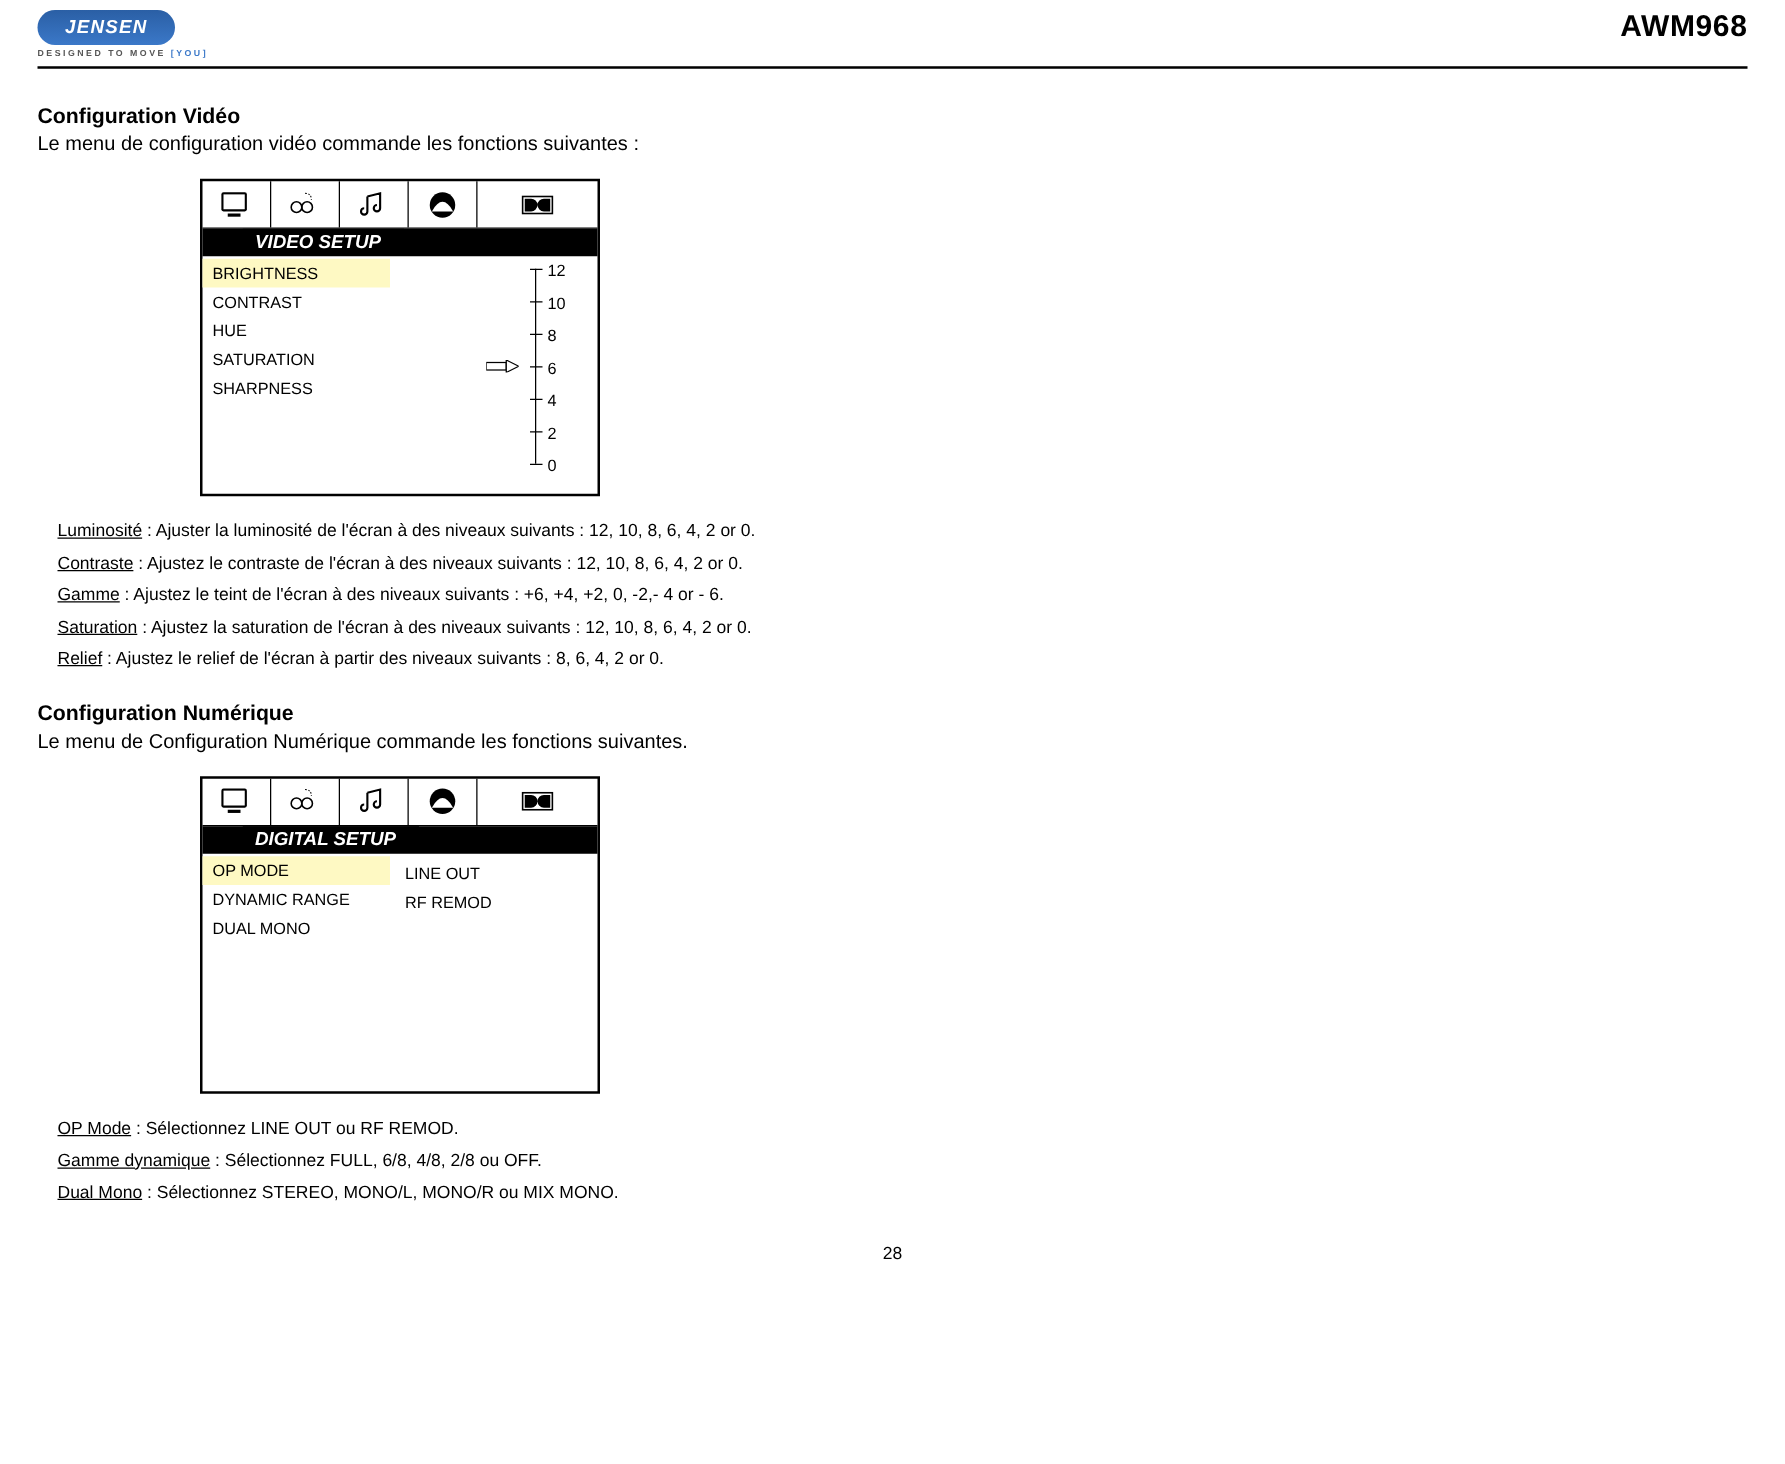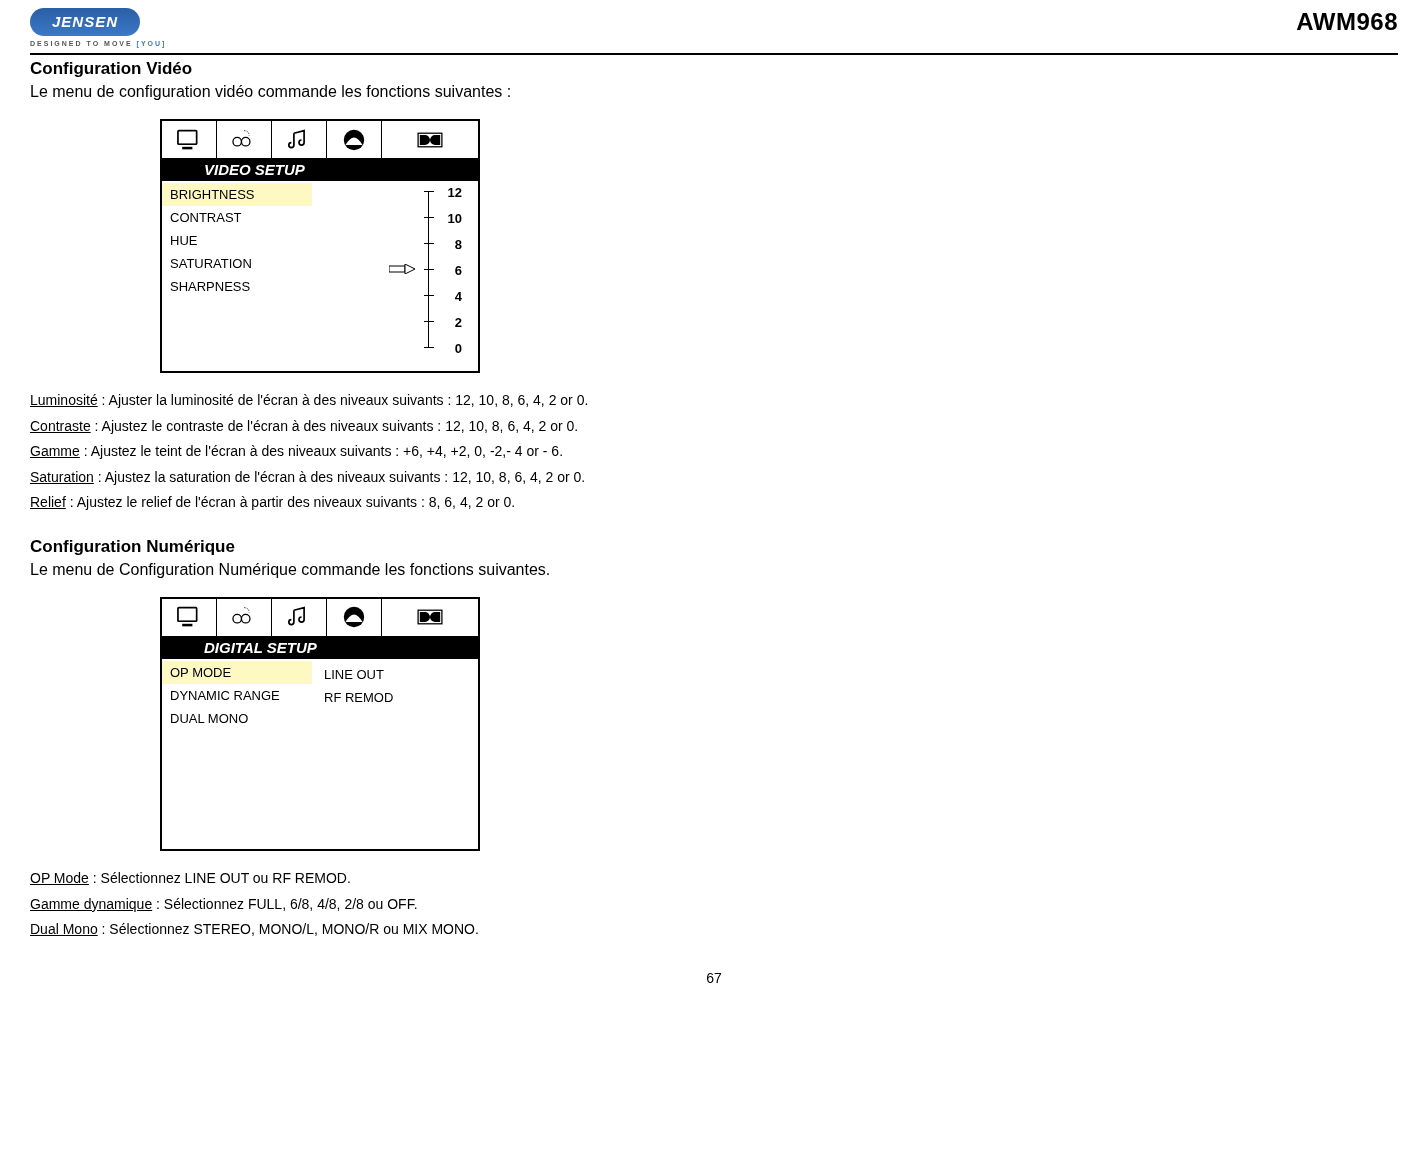--- a/index.html
+++ b/index.html
@@ -15,21 +15,21 @@
   .page {
     padding: 8px 30px 20px 30px;
     position: relative;
   }
   .header {
     display: flex;
     align-items: flex-start;
     justify-content: space-between;
     border-bottom: 2px solid #000;
     padding-bottom: 6px;
-    margin-bottom: 4px;
+    margin-bottom: 28px;
   }
   .logo-block { display: flex; flex-direction: column; }
   .logo-badge {
     width: 110px; height: 28px;
     background: linear-gradient(#2a5fa5,#3b78c8);
     border-radius: 14px;
     color: #fff; font-weight: bold; font-style: italic;
     text-align: center; font-size: 15px; line-height: 28px;
     letter-spacing: 1px;
     font-family: "Arial Black", Arial, sans-serif;
@@ -113,40 +113,38 @@
   }
   .scale {
     position: relative;
     height: 180px;
     width: 100%;
   }
   .scale-label {
     position: absolute;
     right: 8px;
     font-size: 13px;
-    text-align: right;
     width: 24px;
-    font-weight: bold;
   }
   .scale-tick {
     position: absolute;
     right: 36px;
     width: 10px;
     height: 1px;
     background: #000;
   }
   .scale-bar-top { position:absolute; right:36px; top:6px; width:10px; height:1px; background:#000; }
   .scale-bar-bot { position:absolute; right:36px; width:10px; height:1px; background:#000; }
   .scale-vert { position:absolute; right:41px; top:6px; width:1px; background:#000; }
   .pointer {
     position:absolute; right:55px; width:26px; height:10px;
   }
   .pointer svg { display:block; }
   .desc-list { margin: 0 0 24px 0; }
-  .desc-list p { margin: 0 0 6px 0; font-size: 14px; line-height: 1.4; }
+  .desc-list p { margin: 0 0 6px 16px; font-size: 14px; line-height: 1.4; }
   .desc-list .term { text-decoration: underline; }
   .page-num {
     text-align: center;
     font-size: 14px;
     margin-top: 30px;
   }
   
   svg.icon { width: 34px; height: 28px; }
 </style>
 </head>
@@ -300,15 +298,15 @@
       </div>
     </div>
   </div>
 
   <div class="desc-list">
     <p><span class="term">OP Mode</span><span> : Sélectionnez LINE OUT ou RF REMOD.</span></p>
     <p><span class="term">Gamme dynamique</span><span> : Sélectionnez FULL, 6/8, 4/8, 2/8 ou OFF.</span></p>
     <p><span class="term">Dual Mono</span><span> : Sélectionnez STEREO, MONO/L, MONO/R ou MIX MONO.</span></p>
   </div>
 
-  <div class="page-num">67</div>
+  <div class="page-num">28</div>
 
 </div>
 
 </body></html>

